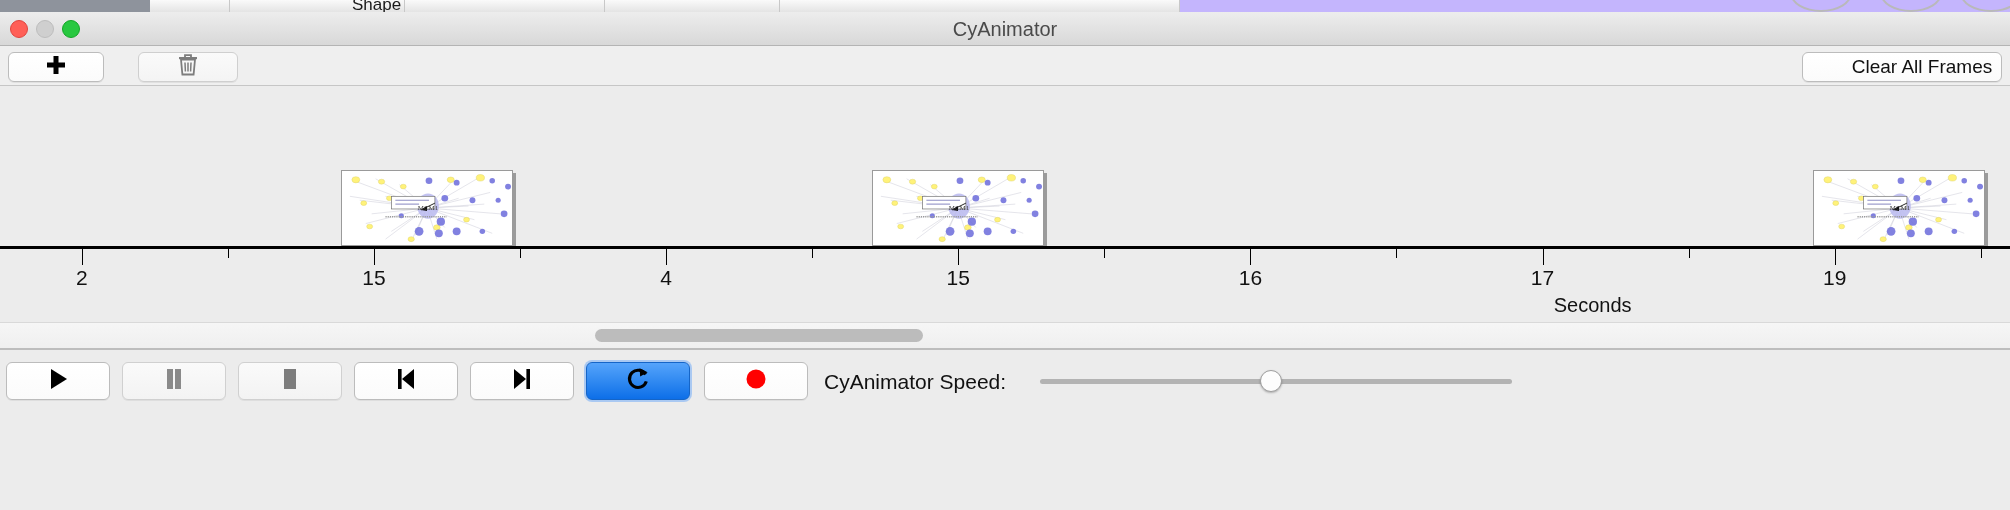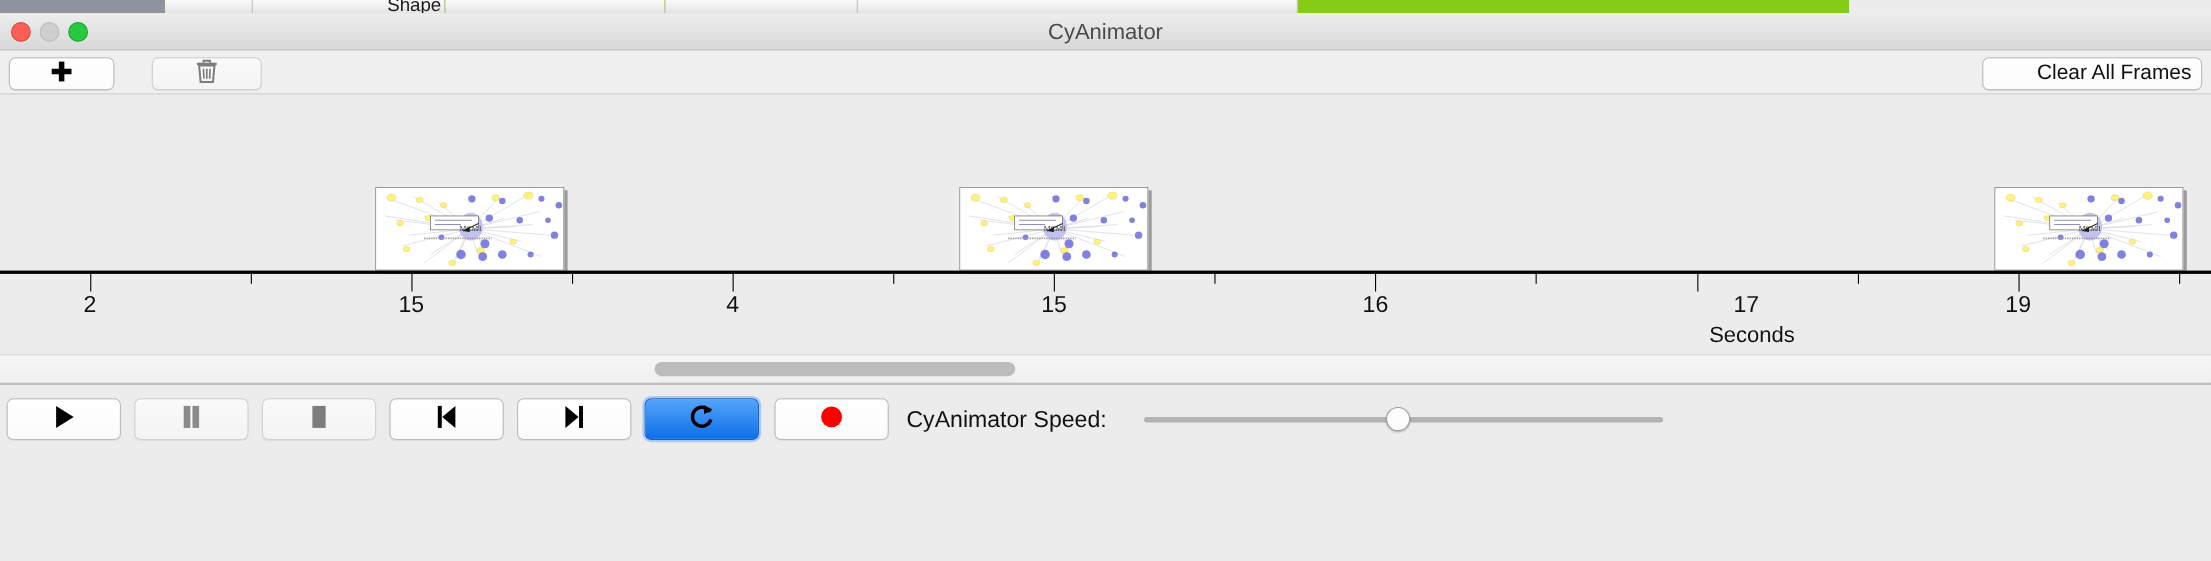--- a/index.html
+++ b/index.html
@@ -7,22 +7,22 @@
     width: 2010px; height: 510px;
     overflow: hidden;
     font-family: "Liberation Sans", sans-serif;
     background: #ececec;
   }
 
   #app { position: relative; width: 2010px; height: 510px; }
 
   
   .bg-strip {
-    position: absolute; left: 0; top: 0; width: 1681px; height: 12px;
-    background: #84cc16; overflow: hidden;
+    position: absolute; left: 0; top: 0; width: 2010px; height: 12px;
+    background: #c4b5fd; overflow: hidden;
   }
   .bg-strip .bg-seg {
     position: absolute; top: 0; height: 12px;
     background: linear-gradient(#fafafa, #e4e4e4);
     border-right: 1px solid #c8c8c8;
   }
   .bg-strip .bg-dark {
     position: absolute; top: 0; left: 0; width: 150px; height: 12px;
     background: #8e939c;
   }
@@ -418,21 +418,21 @@
         <div class="tick-label" style="left: 81.8023px;">2</div>
         <div class="tick major" style="left: 373.953px;"></div>
         <div class="tick-label" style="left: 373.953px;">15</div>
         <div class="tick major" style="left: 666.105px;"></div>
         <div class="tick-label" style="left: 666.105px;">4</div>
         <div class="tick major" style="left: 958.256px;"></div>
         <div class="tick-label" style="left: 958.256px;">15</div>
         <div class="tick major" style="left: 1250.41px;"></div>
         <div class="tick-label" style="left: 1250.41px;">16</div>
         <div class="tick major" style="left: 1542.56px;"></div>
-        <div class="tick-label" style="left: 1542.56px; margin-left: 45px;">17</div>
+        <div class="tick-label" style="left: 1542.56px;">17</div>
         <div class="tick major" style="left: 1834.71px;"></div>
         <div class="tick-label" style="left: 1834.71px;">19</div>
         <div class="tick minor" style="left: 227.878px;"></div>
         <div class="tick minor" style="left: 520.029px;"></div>
         <div class="tick minor" style="left: 812.18px;"></div>
         <div class="tick minor" style="left: 1104.33px;"></div>
         <div class="tick minor" style="left: 1396.48px;"></div>
         <div class="tick minor" style="left: 1688.63px;"></div>
         <div class="tick minor" style="left: 1980.78px;"></div>
       </div>

